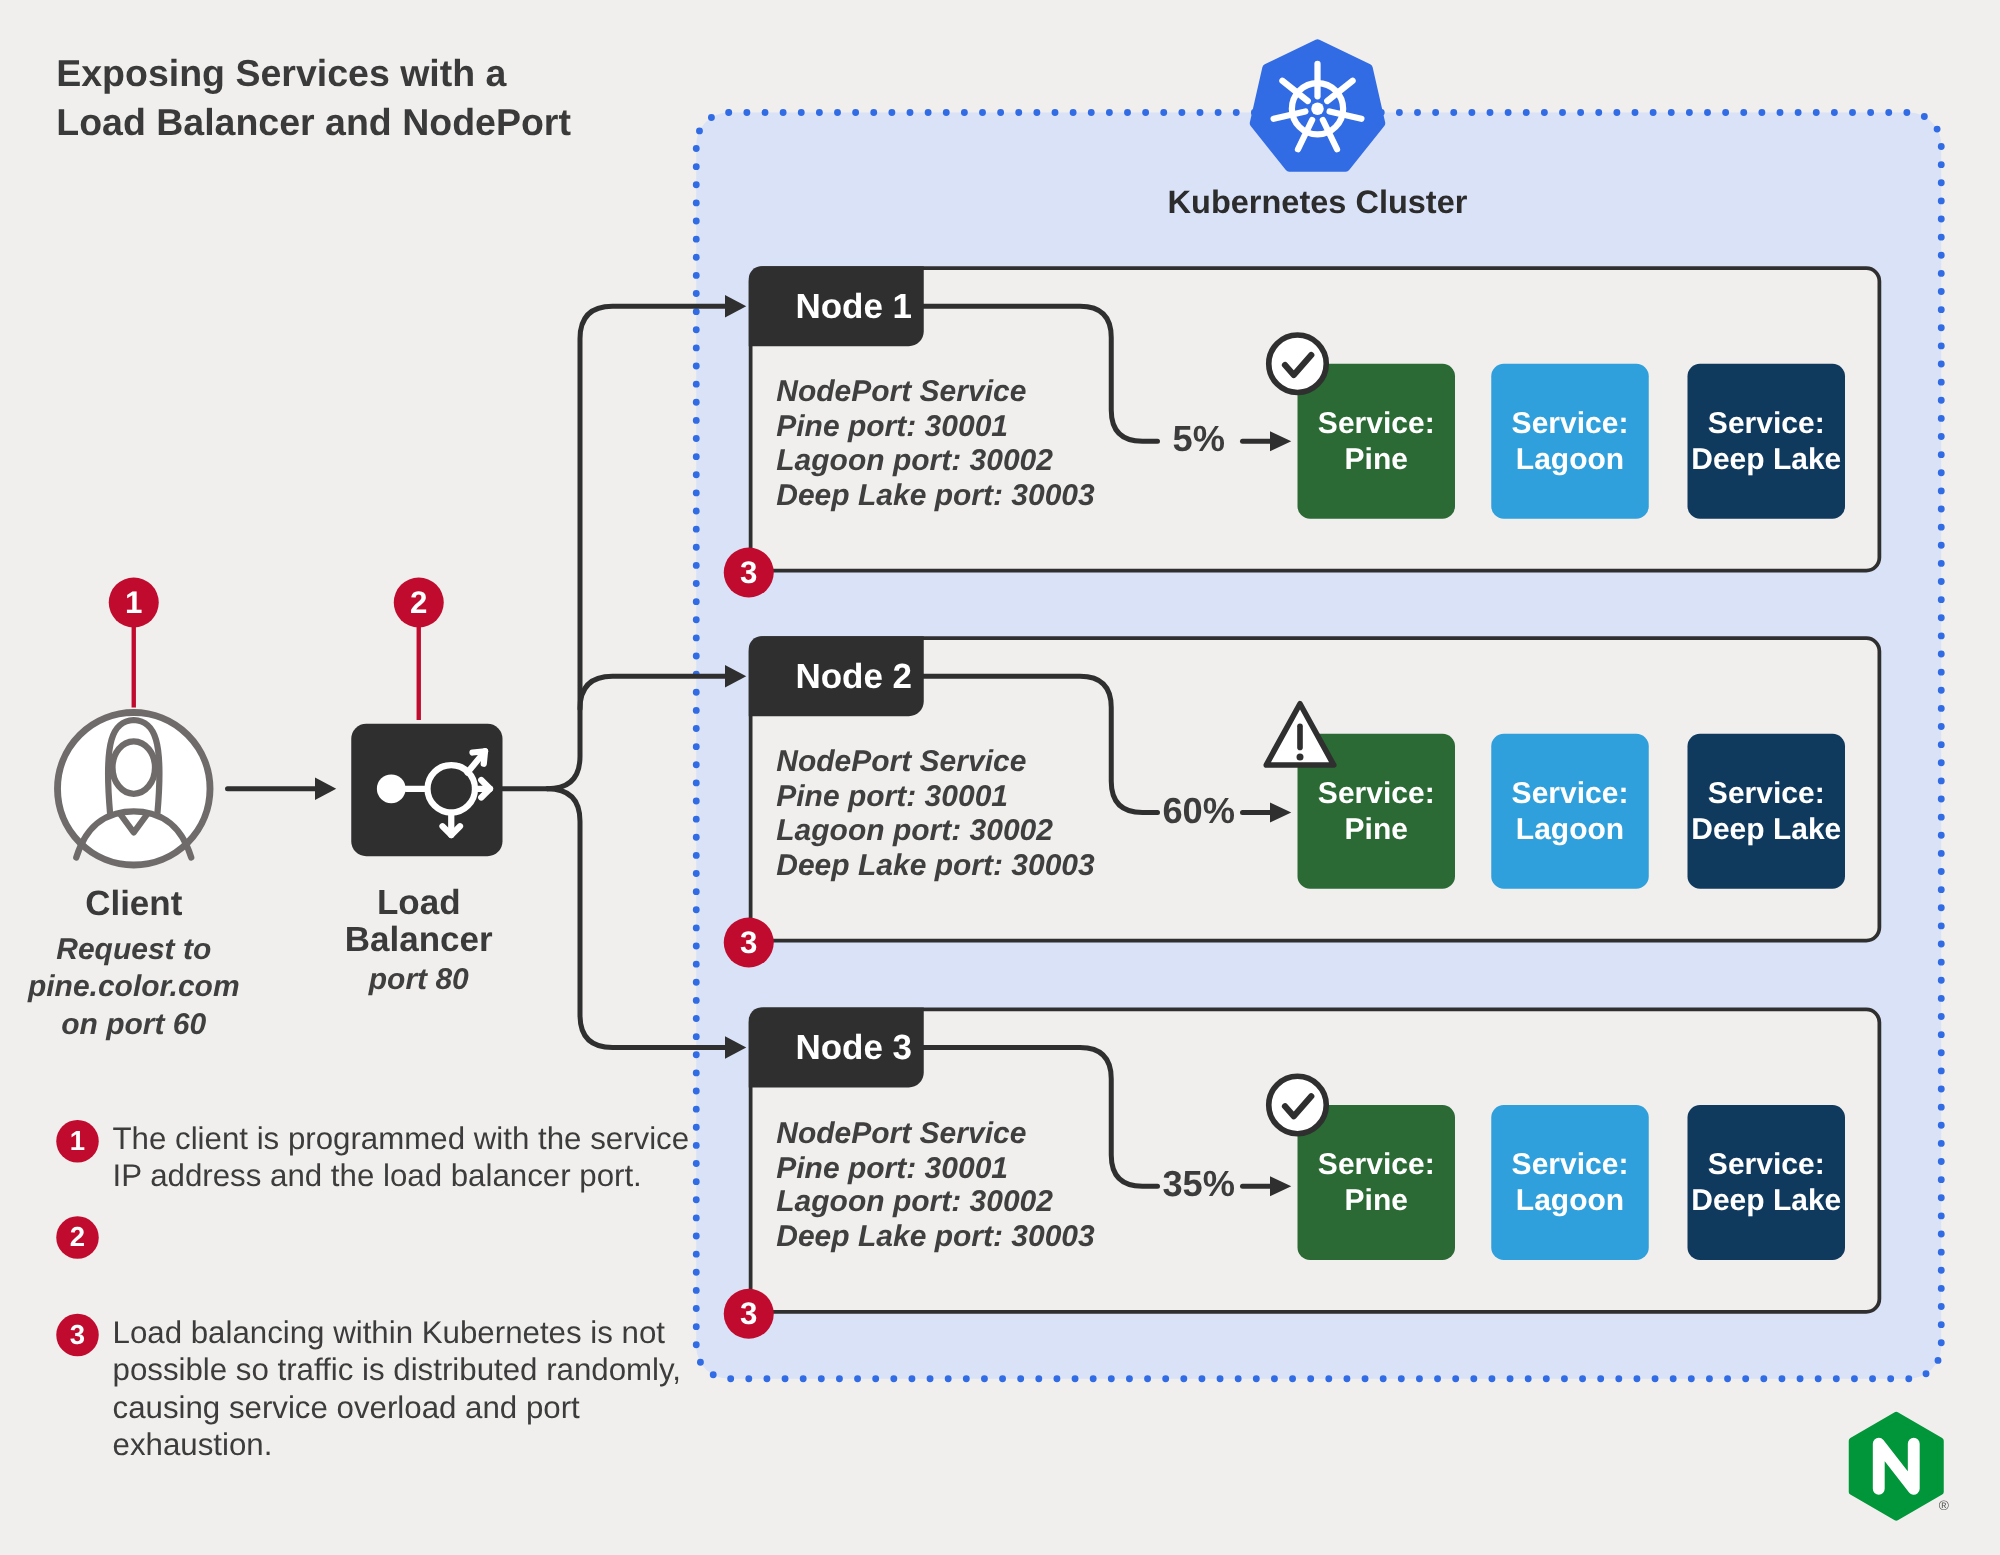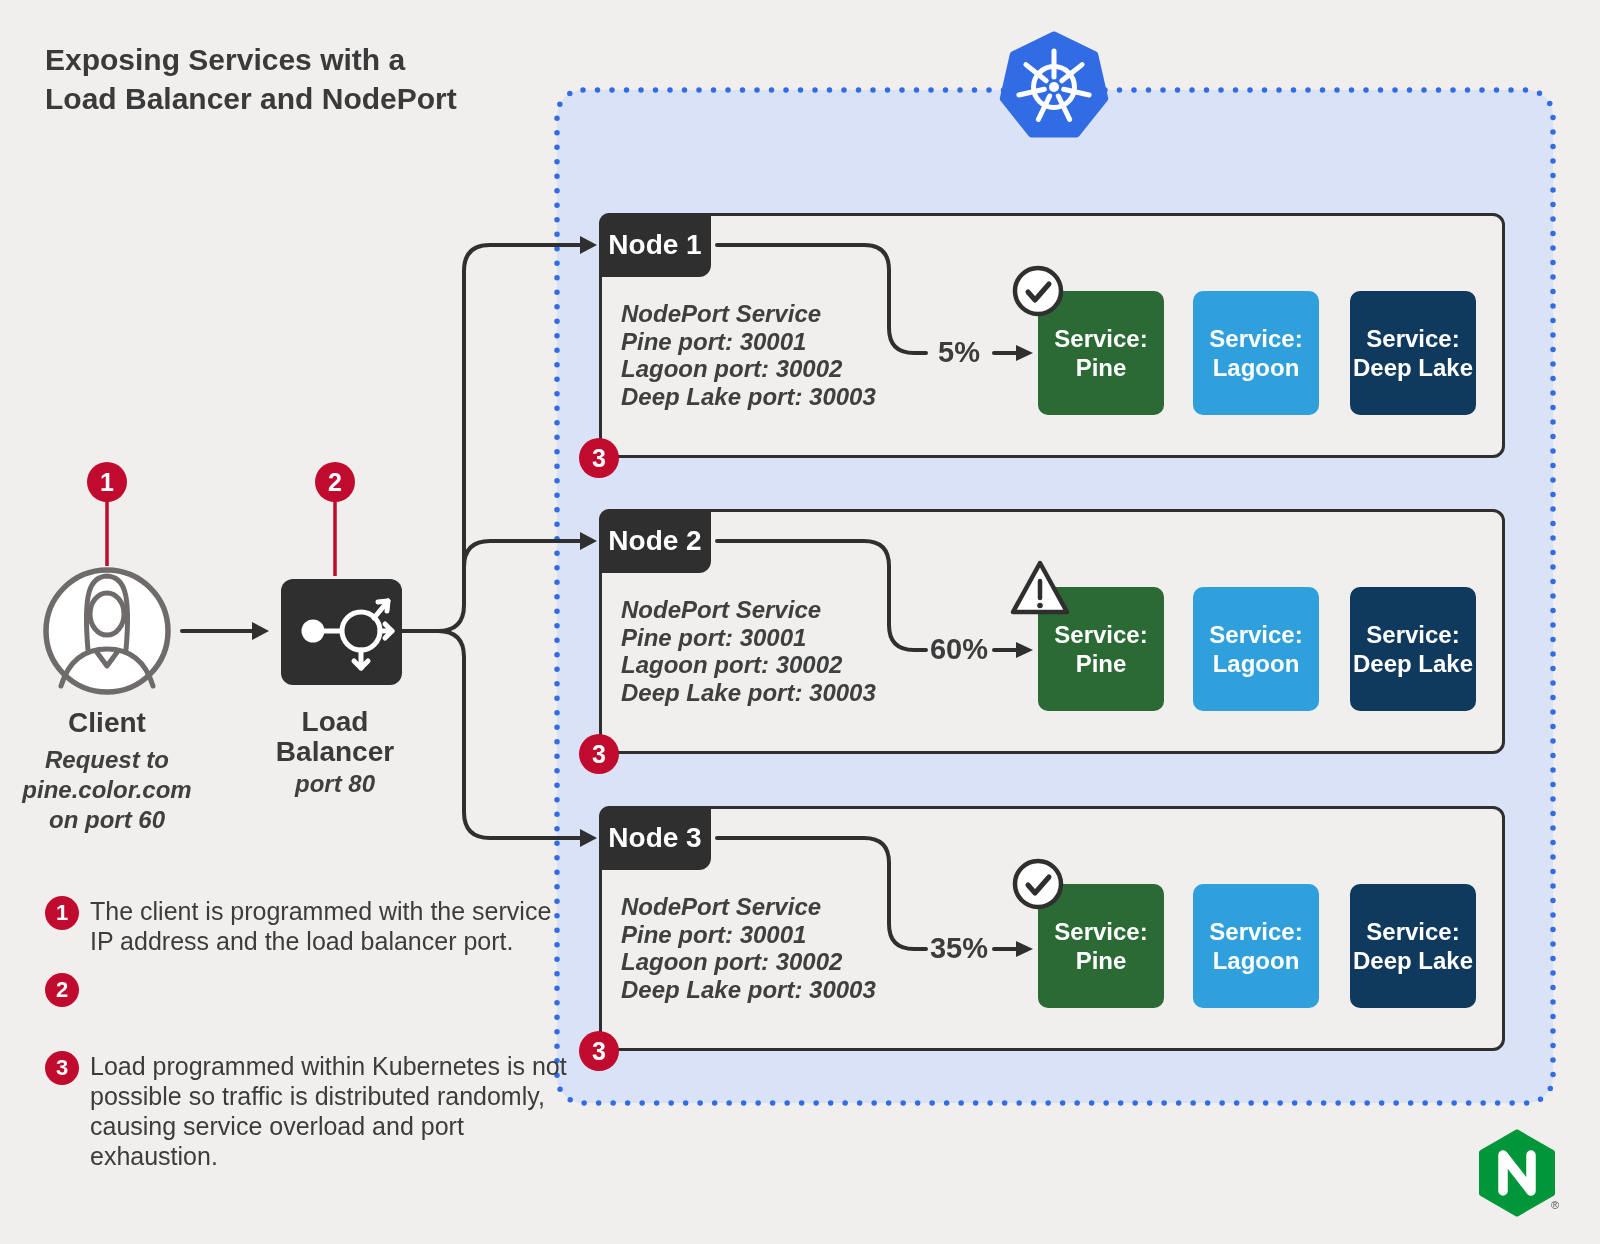--- a/index.html
+++ b/index.html
@@ -4,21 +4,21 @@
 <style>
   html,body{margin:0;padding:0;}
   body{background:#f0efed;font-family:"Liberation Sans","DejaVu Sans",sans-serif;}
   #stage{position:relative;width:1600px;height:1244px;background:#f0efed;overflow:hidden;}
   .abs{position:absolute;}
   .title{left:45px;top:40px;font-size:30px;line-height:39px;font-weight:700;color:#3a3a3a;}
   .cluster-bg{left:557px;top:90px;width:996px;height:1013px;background:#d9e2f7;border-radius:26px;}
   .cluster-label{left:904px;top:146px;width:300px;text-align:center;font-size:26px;font-weight:700;color:#2c2c2c;}
   svg.overlay{position:absolute;left:0;top:0;}
   .node-box{left:599px;width:906px;height:245px;background:#f0efed;border:3.5px solid #2f2f2f;border-radius:12px;box-sizing:border-box;}
-  .node-tab{left:599px;width:112px;height:64px;background:#2f2f2f;color:#ffffff;font-size:28px;font-weight:700;display:flex;align-items:center;justify-content:center;border-radius:10px 0 12px 0;}
+  .node-tab{left:599px;width:112px;height:64px;background:#2f2f2f;color:#ffffff;font-size:28px;font-weight:700;display:flex;align-items:center;justify-content:center;border-radius:10px 0 12px 0;padding-left:28px;}
   .nodeport{left:621px;width:330px;font-size:24px;line-height:27.5px;font-style:italic;font-weight:600;color:#3f3f3f;}
   .svc{width:126px;height:124px;border-radius:10px;color:#ffffff;font-size:24px;font-weight:700;line-height:29px;display:flex;flex-direction:column;justify-content:center;text-align:center;}
   .pct{width:80px;text-align:center;font-size:29px;font-weight:700;color:#3c3c3c;}
   .badge{background:#c10b2e;color:#ffffff;border-radius:50%;display:flex;align-items:center;justify-content:center;font-weight:700;}
   .badge.big{width:40px;height:40px;font-size:25px;}
   .badge.small{width:34px;height:34px;font-size:22px;}
   .fig-label{text-align:center;font-size:28px;font-weight:700;color:#3a3a3a;line-height:30px;}
   .fig-sub{text-align:center;font-size:24px;font-style:italic;font-weight:600;color:#3f3f3f;line-height:30px;}
   .legend-text{width:490px;font-size:25px;font-weight:500;line-height:30px;color:#3c3c3c;}
   .reg{font-size:11px;color:#555555;}
@@ -188,20 +188,21 @@
       <polygon points="1517,1132 1552.5,1152.5 1552.5,1193.5 1517,1214 1481.5,1193.5 1481.5,1152.5" fill="#009639" stroke="#009639" stroke-width="5" stroke-linejoin="round"></polygon>
       <path d="M 1503 1191 L 1503 1155 L 1531 1191 L 1531 1155" fill="none" stroke="#ffffff" stroke-width="9.5" stroke-linecap="round" stroke-linejoin="round"></path>
     </g>
   </svg>
 
   <div class="abs title">
     <div>Exposing Services with a</div>
     <div>Load Balancer and NodePort</div>
   </div>
 
+  <div class="abs cluster-label">Kubernetes Cluster</div>
 
   <div class="abs node-tab" style="top:213px">Node 1</div>
   <div class="abs node-tab" style="top:509px">Node 2</div>
   <div class="abs node-tab" style="top:806px">Node 3</div>
 
   <div class="abs pct" style="left:919px;top:336px">5%</div>
   <div class="abs pct" style="left:919px;top:633px">60%</div>
   <div class="abs pct" style="left:919px;top:932px">35%</div>
 
   <div class="abs badge big" style="left:87px;top:462px">1</div>
@@ -224,20 +225,20 @@
   <div class="abs fig-sub" style="left:250px;top:769px;width:170px">port 80</div>
 
   <div class="abs badge small" style="left:45px;top:896px">1</div>
   <div class="abs legend-text" style="left:90px;top:896px">
     <div>The client is programmed with the service</div>
     <div>IP address and the load balancer port.</div>
   </div>
   <div class="abs badge small" style="left:45px;top:973px">2</div>
   <div class="abs badge small" style="left:45px;top:1051px">3</div>
   <div class="abs legend-text" style="left:90px;top:1051px">
-    <div>Load programmed within Kubernetes is not</div>
+    <div>Load balancing within Kubernetes is not</div>
     <div>possible so traffic is distributed randomly,</div>
     <div>causing service overload and port exhaustion.</div>
   </div>
 
   <div class="abs reg" style="left:1551px;top:1199px">®</div>
 
 </div>
 
 </body></html>

